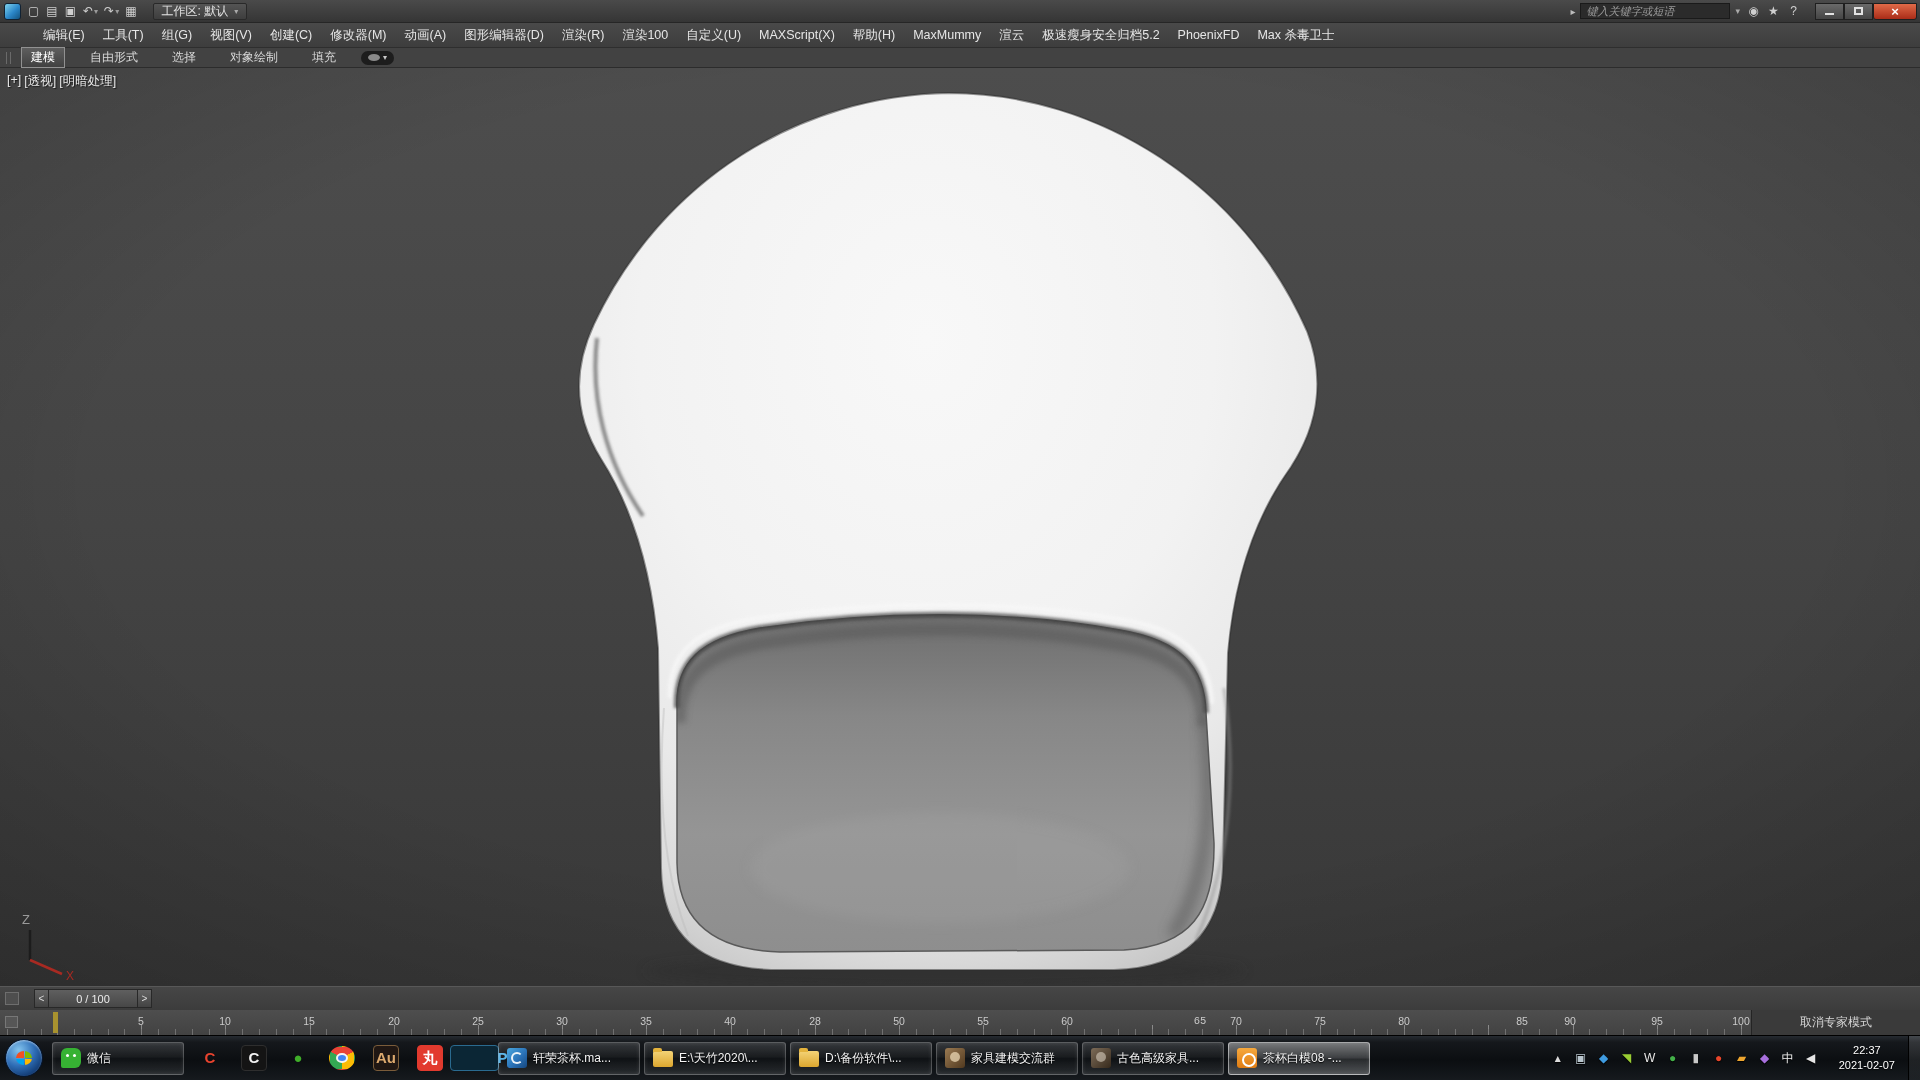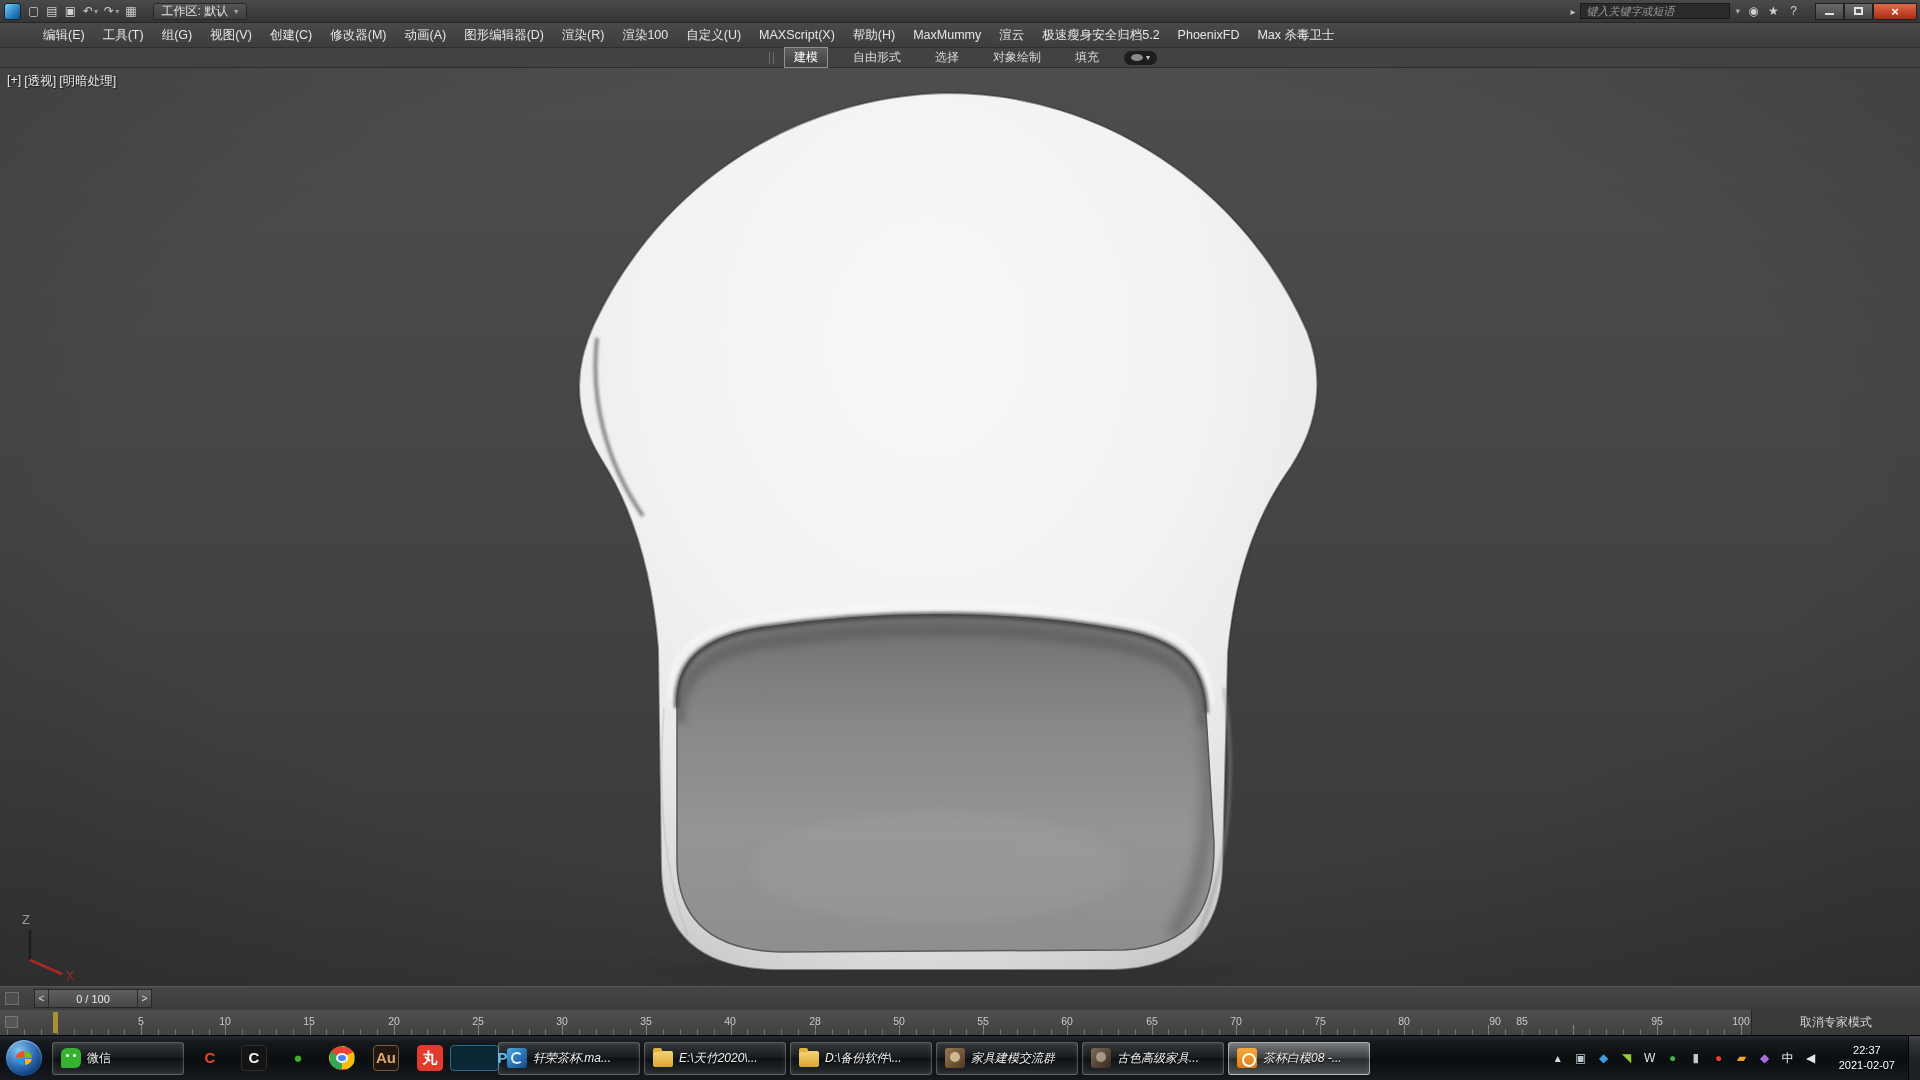--- a/index.html
+++ b/index.html
@@ -42,21 +42,21 @@
   .g-max { width:9px; height:8px; border:2px solid #e2e2e2; }
 
   
   .menubar { height:25px; background:linear-gradient(#494949,#3d3d3d);
              border-bottom:1px solid #2e2e2e; display:flex; align-items:center;
              padding-left:34px; }
   .menu-item { color:#e6e6e6; font-size:12.5px; padding:3px 9px; white-space:nowrap; }
 
   
   .ribbonrow { height:20px; background:#424242; border-bottom:1px solid #2c2c2c;
-               display:flex; align-items:center; padding-left:6px;justify-content:center; }
+               display:flex; align-items:center; padding-left:6px; }
   .grip { width:5px; height:12px; border-left:1px solid #6a6a6a; border-right:1px solid #6a6a6a;
           margin-right:10px; }
   .tabs { display:flex; align-items:center; }
   .rtab { color:#d8d8d8; font-size:12px; padding:1px 9px; margin-right:16px; white-space:nowrap; }
   .rtab.active { border:1px solid #919191; background:linear-gradient(#5e5e5e,#414141);
                  color:#fff; }
   .ribbon-widget { display:inline-flex; align-items:center; gap:3px; background:#1d1d1d;
                    border-radius:8px; padding:1px 7px; height:14px; }
   .ribbon-widget .oval { width:12px; height:7px; border-radius:50%; background:#8a8a8a; }
   .ribbon-widget .caret { color:#c8c8c8; font-size:8px; }
@@ -114,21 +114,21 @@
 
   .tb-win { height:33px; display:flex; align-items:center; gap:6px; padding:0 8px;
             margin:0 2px; border:1px solid rgba(255,255,255,.24); border-radius:3px;
             background:linear-gradient(rgba(255,255,255,.14), rgba(255,255,255,.05) 45%,
                         rgba(255,255,255,.02) 50%, rgba(255,255,255,.09));
             box-shadow:inset 0 0 4px rgba(255,255,255,.10); overflow:hidden; flex-shrink:0; }
   .tb-win.active { background:linear-gradient(rgba(255,255,255,.42), rgba(255,255,255,.20) 48%,
                         rgba(255,255,255,.12) 52%, rgba(255,255,255,.26));
                    border-color:rgba(255,255,255,.5); }
   .tb-win.wechat { width:132px; }
-  .wins { display:flex;font-style:italic; }
+  .wins { display:flex; }
   .wins .tb-win { width:142px; }
   .tb-label { color:#f4f4f4; font-size:12px; white-space:nowrap; overflow:hidden;
               text-shadow:0 1px 1px #000; }
   .tb-ico { width:20px; height:20px; position:relative; flex-shrink:0; border-radius:3px; }
   .ico-wechat { background:#36b233; border-radius:6px 6px 6px 2px; }
   .ico-wechat::before, .ico-wechat::after { content:""; position:absolute; top:6px;
      width:3px; height:3px; border-radius:50%; background:#fff; }
   .ico-wechat::before{ left:5px; } .ico-wechat::after{ right:5px; }
   .ico-max { background:linear-gradient(135deg,#4aa8e0 0%,#2a72b8 55%,#16477f 100%); }
   .ico-max::before { content:""; position:absolute; inset:4px; border:2.5px solid rgba(255,255,255,.9);
@@ -397,31 +397,31 @@
         <span class="tick-label" style="left: 730px; text-align: right;">40</span>
 
         <span class="tick-label" style="left: 815px;">28</span>
 
         <span class="tick-label" style="left: 899px;">50</span>
 
         <span class="tick-label" style="left: 983px;">55</span>
 
         <span class="tick-label" style="left: 1067px;">60</span>
 
-        <span class="tick-label" style="left: 1152px;">65</span>
+        <span class="tick-label" style="left: 1200px; font-family: Liberation Mono, monospace;">65</span>
 
         <span class="tick-label" style="left: 1236px;">70</span>
 
         <span class="tick-label" style="left: 1320px;">75</span>
 
         <span class="tick-label" style="left: 1404px;">80</span>
 
         <span class="tick-label" style="left: 1522px;">85</span>
 
-        <span class="tick-label" style="left: 1495px;">90</span>
+        <span class="tick-label" style="left: 1570px;">90</span>
 
         <span class="tick-label" style="left: 1657px;">95</span>
 
         <span class="tick-label" style="left: 1741px;">100</span>
       </div>
     <div class="expert">取消专家模式</div>
   </div>
 
   <div class="taskbar">
     <div class="orb">

